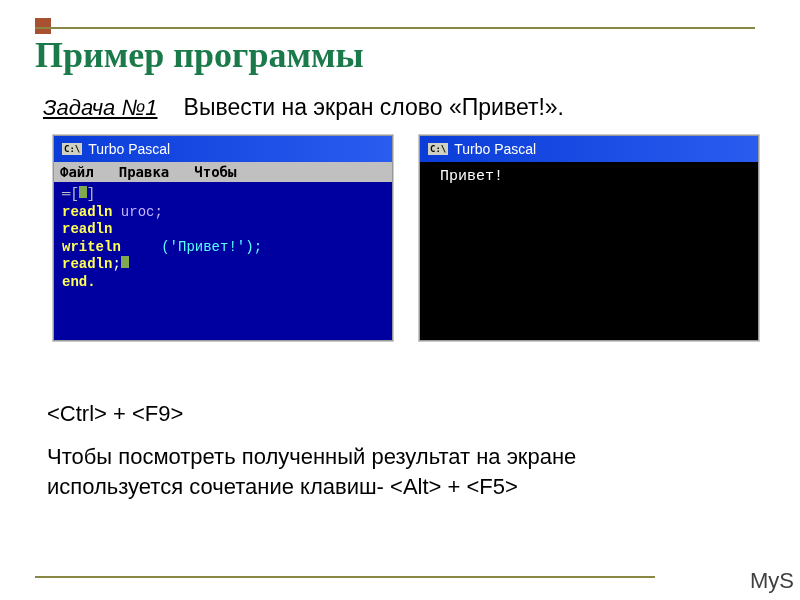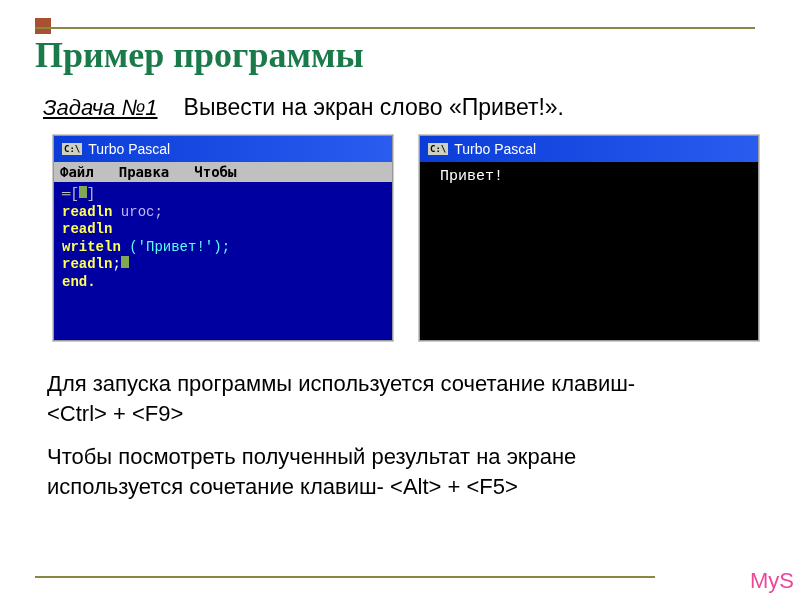--- a/index.html
+++ b/index.html
@@ -95,21 +95,21 @@
       color: #fff;
       font-family: 'Courier New', monospace;
       font-size: 14px;
       padding: 4px 8px;
       height: 158px;
       line-height: 1.25;
       white-space: pre;
     }
     .kw { color: #ffff55; font-weight: bold; }
     .ident { color: #c4b5fd; }
-    .str { color: #55ffff; }
+    .str { color: #55ffff; padding-left: 32px; }
     .cursor {
       background: #7fa850;
       display: inline-block;
       width: 8px;
       height: 12px;
       vertical-align: baseline;
     }
     .bracket-line { color: #c0c0c0; }
     .tp2 { width: 340px; }
     .tp2-output {
@@ -135,21 +135,21 @@
       left: 35px;
       bottom: 22px;
       width: 620px;
       height: 2px;
       background: #888844;
     }
     .mys {
       position: absolute;
       right: 6px;
       bottom: 6px;
-      color: #ec4899;
+      color: #404040;
       font-size: 22px;
       font-family: Arial, sans-serif;
       margin-top: 38px;
     }
   </style>
 </head>
 <body>
 
 <div class="slide">
   <div class="accent-bar"></div>
@@ -186,21 +186,21 @@
       <div class="tp-titlebar">
         <span class="tp-icon">C:\</span>
         <span>Turbo Pascal</span>
       </div>
       <div class="tp2-output">Привет!</div>
     </div>
   </div>
 
   <div class="instructions">
     <div class="instr-block">
-      <span>Для запуска программы используется сочетание клавиш-</span><br>
+      <br>
       <span>&lt;Ctrl&gt; + &lt;F9&gt;</span>
     </div>
     <div class="instr-block">
       <span>Чтобы посмотреть полученный результат на экране</span><br>
       <span>используется сочетание клавиш- &lt;Alt&gt; + &lt;F5&gt;</span>
     </div>
   </div>
 </div>
 
 <div class="bottom-line"></div>

